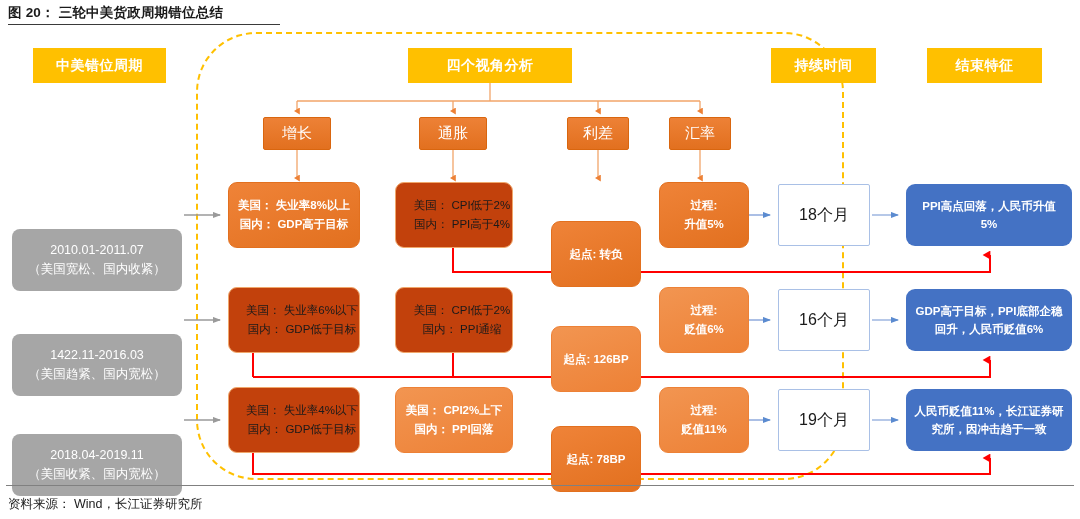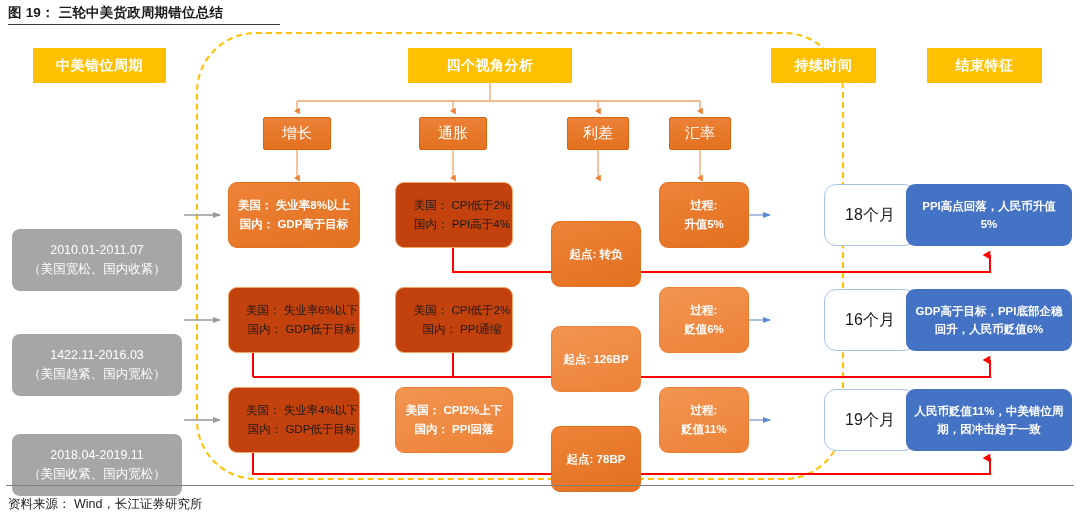--- a/index.html
+++ b/index.html
@@ -95,22 +95,22 @@
                 color: #ffffff; font-weight: 700; border: 1px solid #ED8136; }
   .cell.open  { background: #c2410c; border: 1.4px solid #F0A76B; color: #1a1a1a; padding-left: 16px; }
 
   .c-growth { left: 228px; width: 132px; height: 66px; }
   .c-infl   { left: 395px; width: 118px; height: 66px; }
   .c-rate   { left: 551px; width: 90px;  height: 66px; margin-top: 39px; }
   .c-fx     { left: 659px; width: 90px;  height: 66px; }
 
   
   .dur {
-    position: absolute; left: 824px; width: 92px; height: 62px;
-    background: #ffffff; border: 1.6px solid #A9C0E6; border-radius: 12px;
+    position: absolute; left: 778px; width: 92px; height: 62px;
+    background: #ffffff; border: 1.6px solid #A9C0E6; border-radius: 2px;
     color: #1a1a1a; font-size: 16px;
     display: flex; align-items: center; justify-content: center;
     white-space: nowrap;
   }
 
   
   .res {
     position: absolute; left: 906px; width: 166px; height: 62px;
     background: #4472C4; border-radius: 9px;
     color: #ffffff; font-size: 11.5px; font-weight: 700; line-height: 1.6;
@@ -120,21 +120,21 @@
 
   
   .connectors { position: absolute; left: 0; top: 0; width: 1080px; height: 519px;
                 pointer-events: none; }
 </style>
 </head>
 <body>
 
 <div id="root">
 
-  <div class="fig-title">图 19： 三轮中美货政周期错位总结</div>
+  <div class="fig-title">图 20： 三轮中美货政周期错位总结</div>
   <div class="title-rule"></div>
 
   <div class="dash-frame"></div>
 
   <div class="hdr hdr-views">四个视角分析</div>
   <div class="hdr hdr-cycle">中美错位周期</div>
   <div class="hdr hdr-dur">持续时间</div>
   <div class="hdr hdr-end">结束特征</div>
 
   <div class="cat cat-growth">增长</div>
@@ -258,18 +258,18 @@
     <span>国内： PPI回落</span>
   </div>
   <div class="cell fill c-rate" style="top:387px">
     <span>起点: 78BP</span>
   </div>
   <div class="cell fill2 c-fx" style="top:387px">
     <span>过程:</span>
     <span>贬值11%</span>
   </div>
   <div class="dur" style="top:389px">19个月</div>
-  <div class="res" style="top:389px">人民币贬值11%，中美错位周期，因冲击趋于一致</div>
+  <div class="res" style="top:389px">人民币贬值11%，长江证券研究所，因冲击趋于一致</div>
 
   <div class="footer-rule"></div>
   <div class="footer-text">资料来源： Wind，长江证券研究所</div>
 
 </div>
 
 </body></html>

